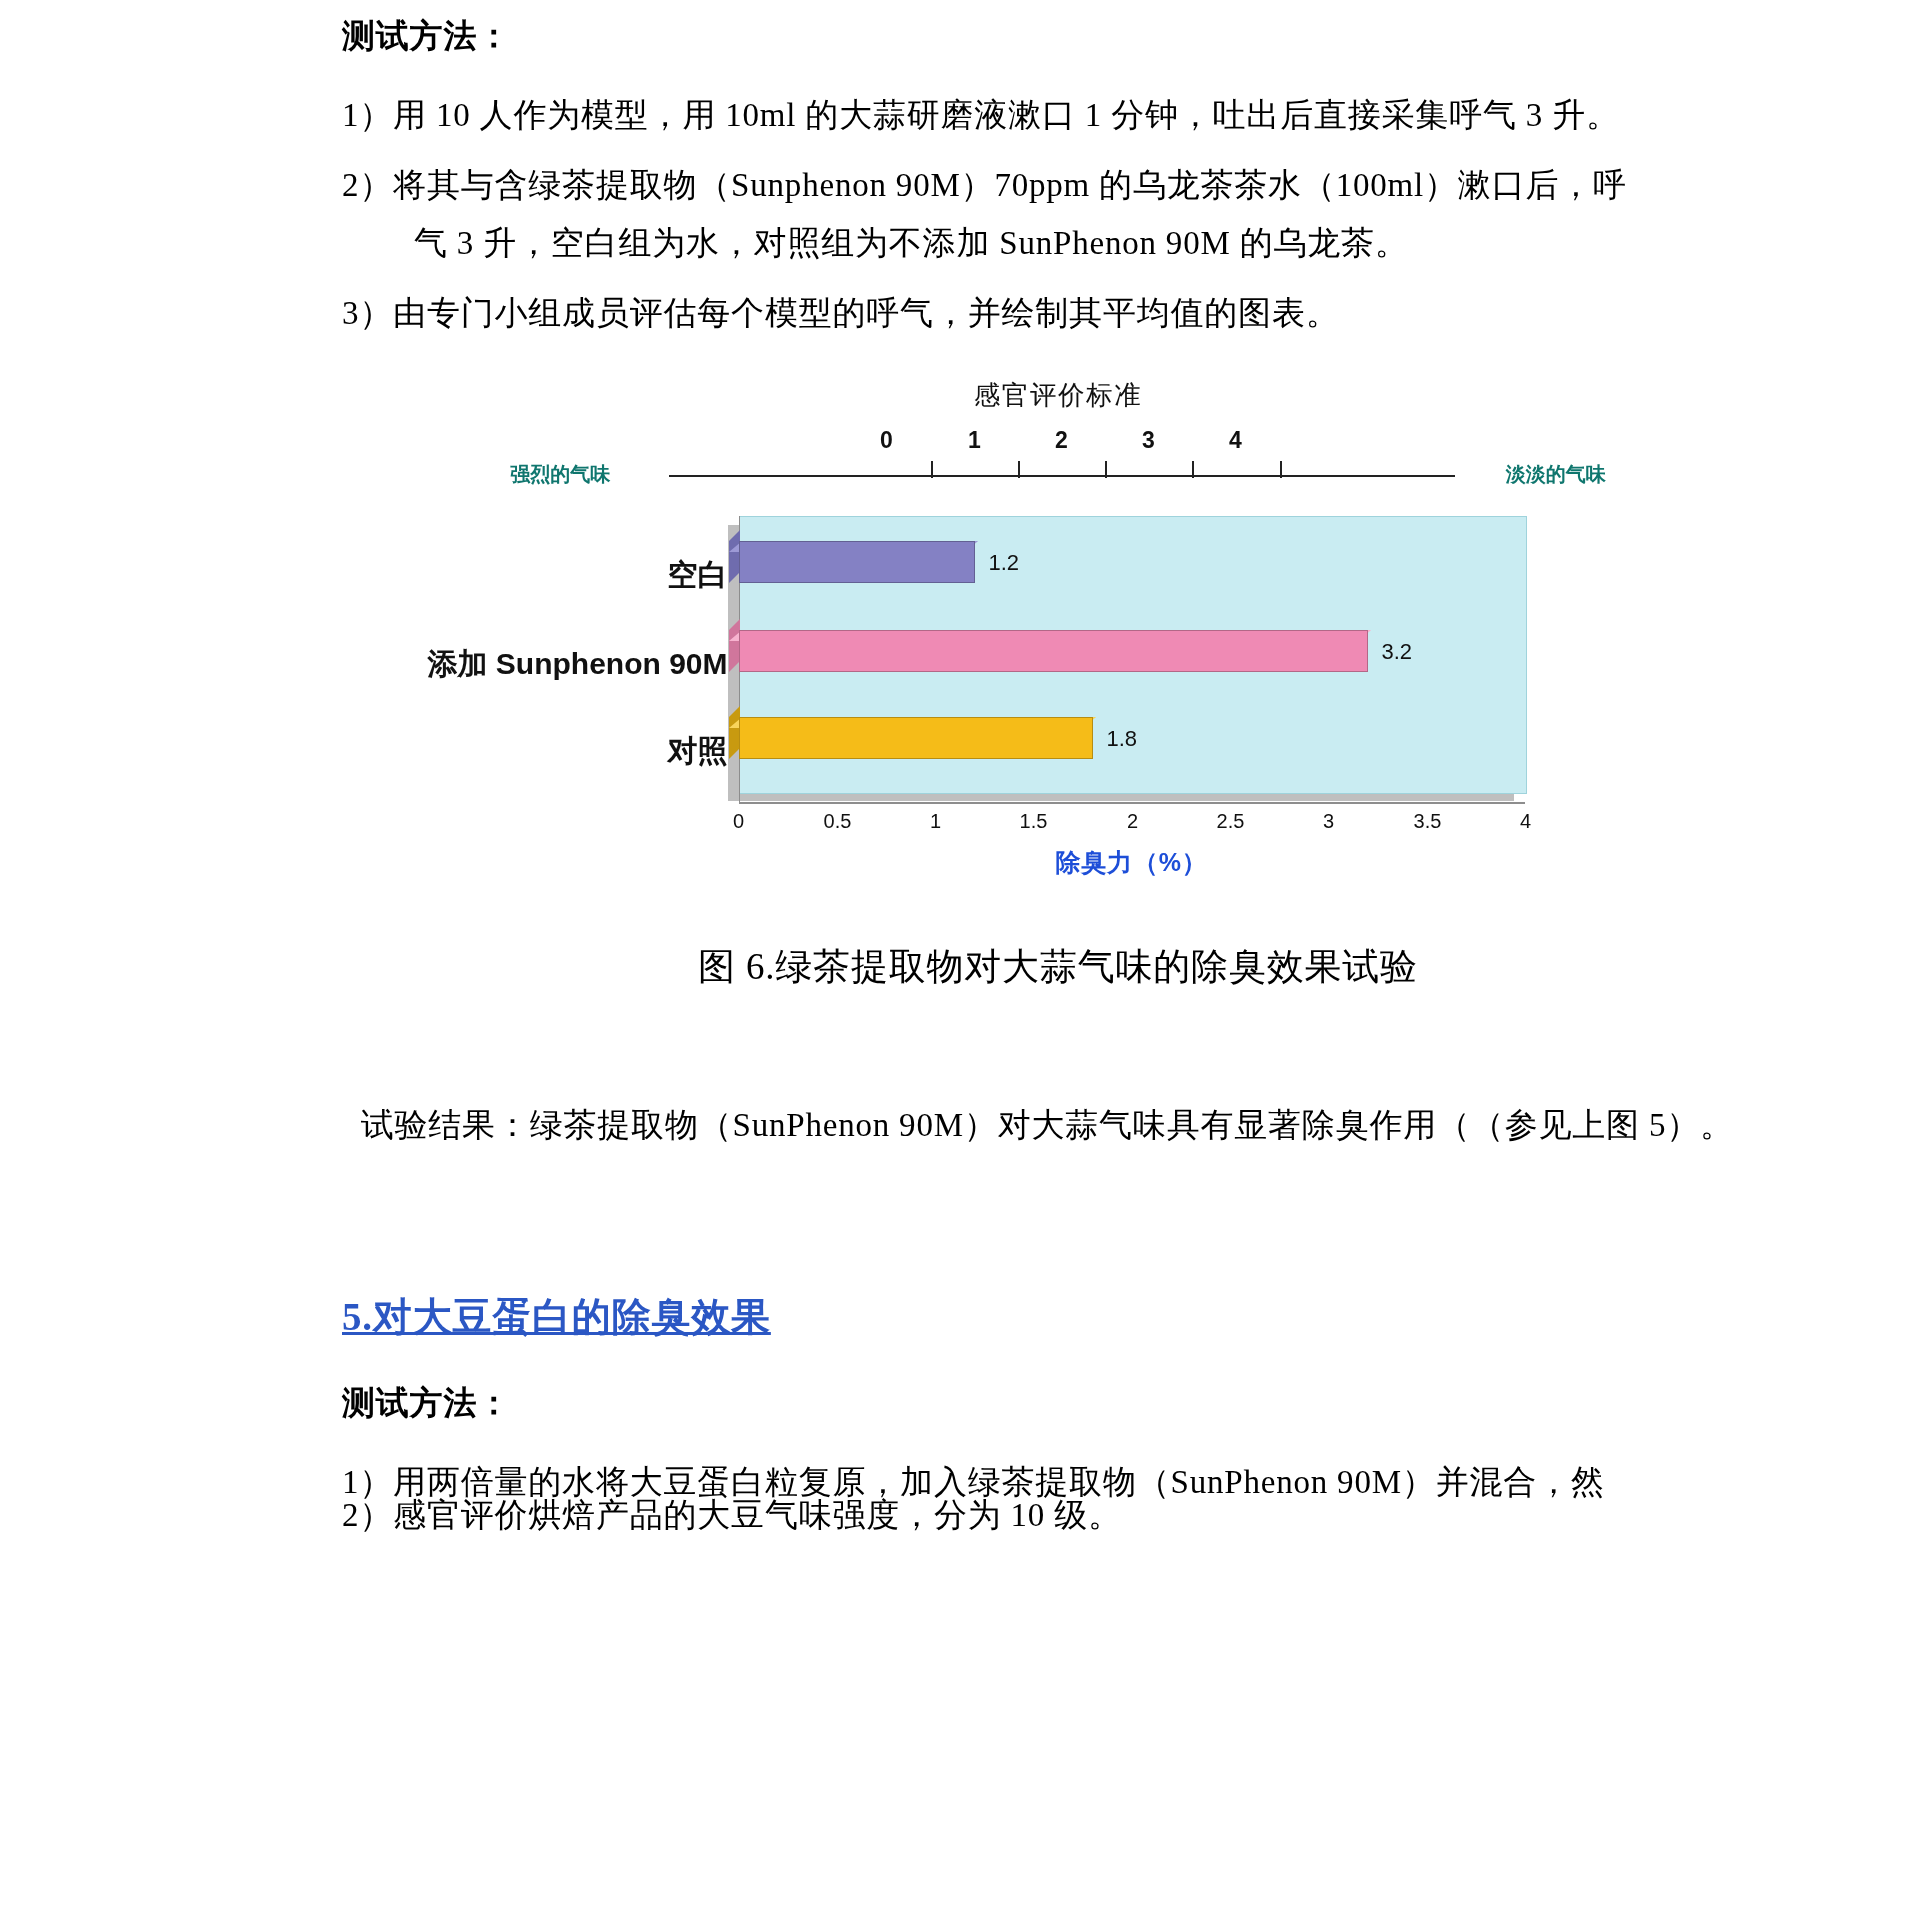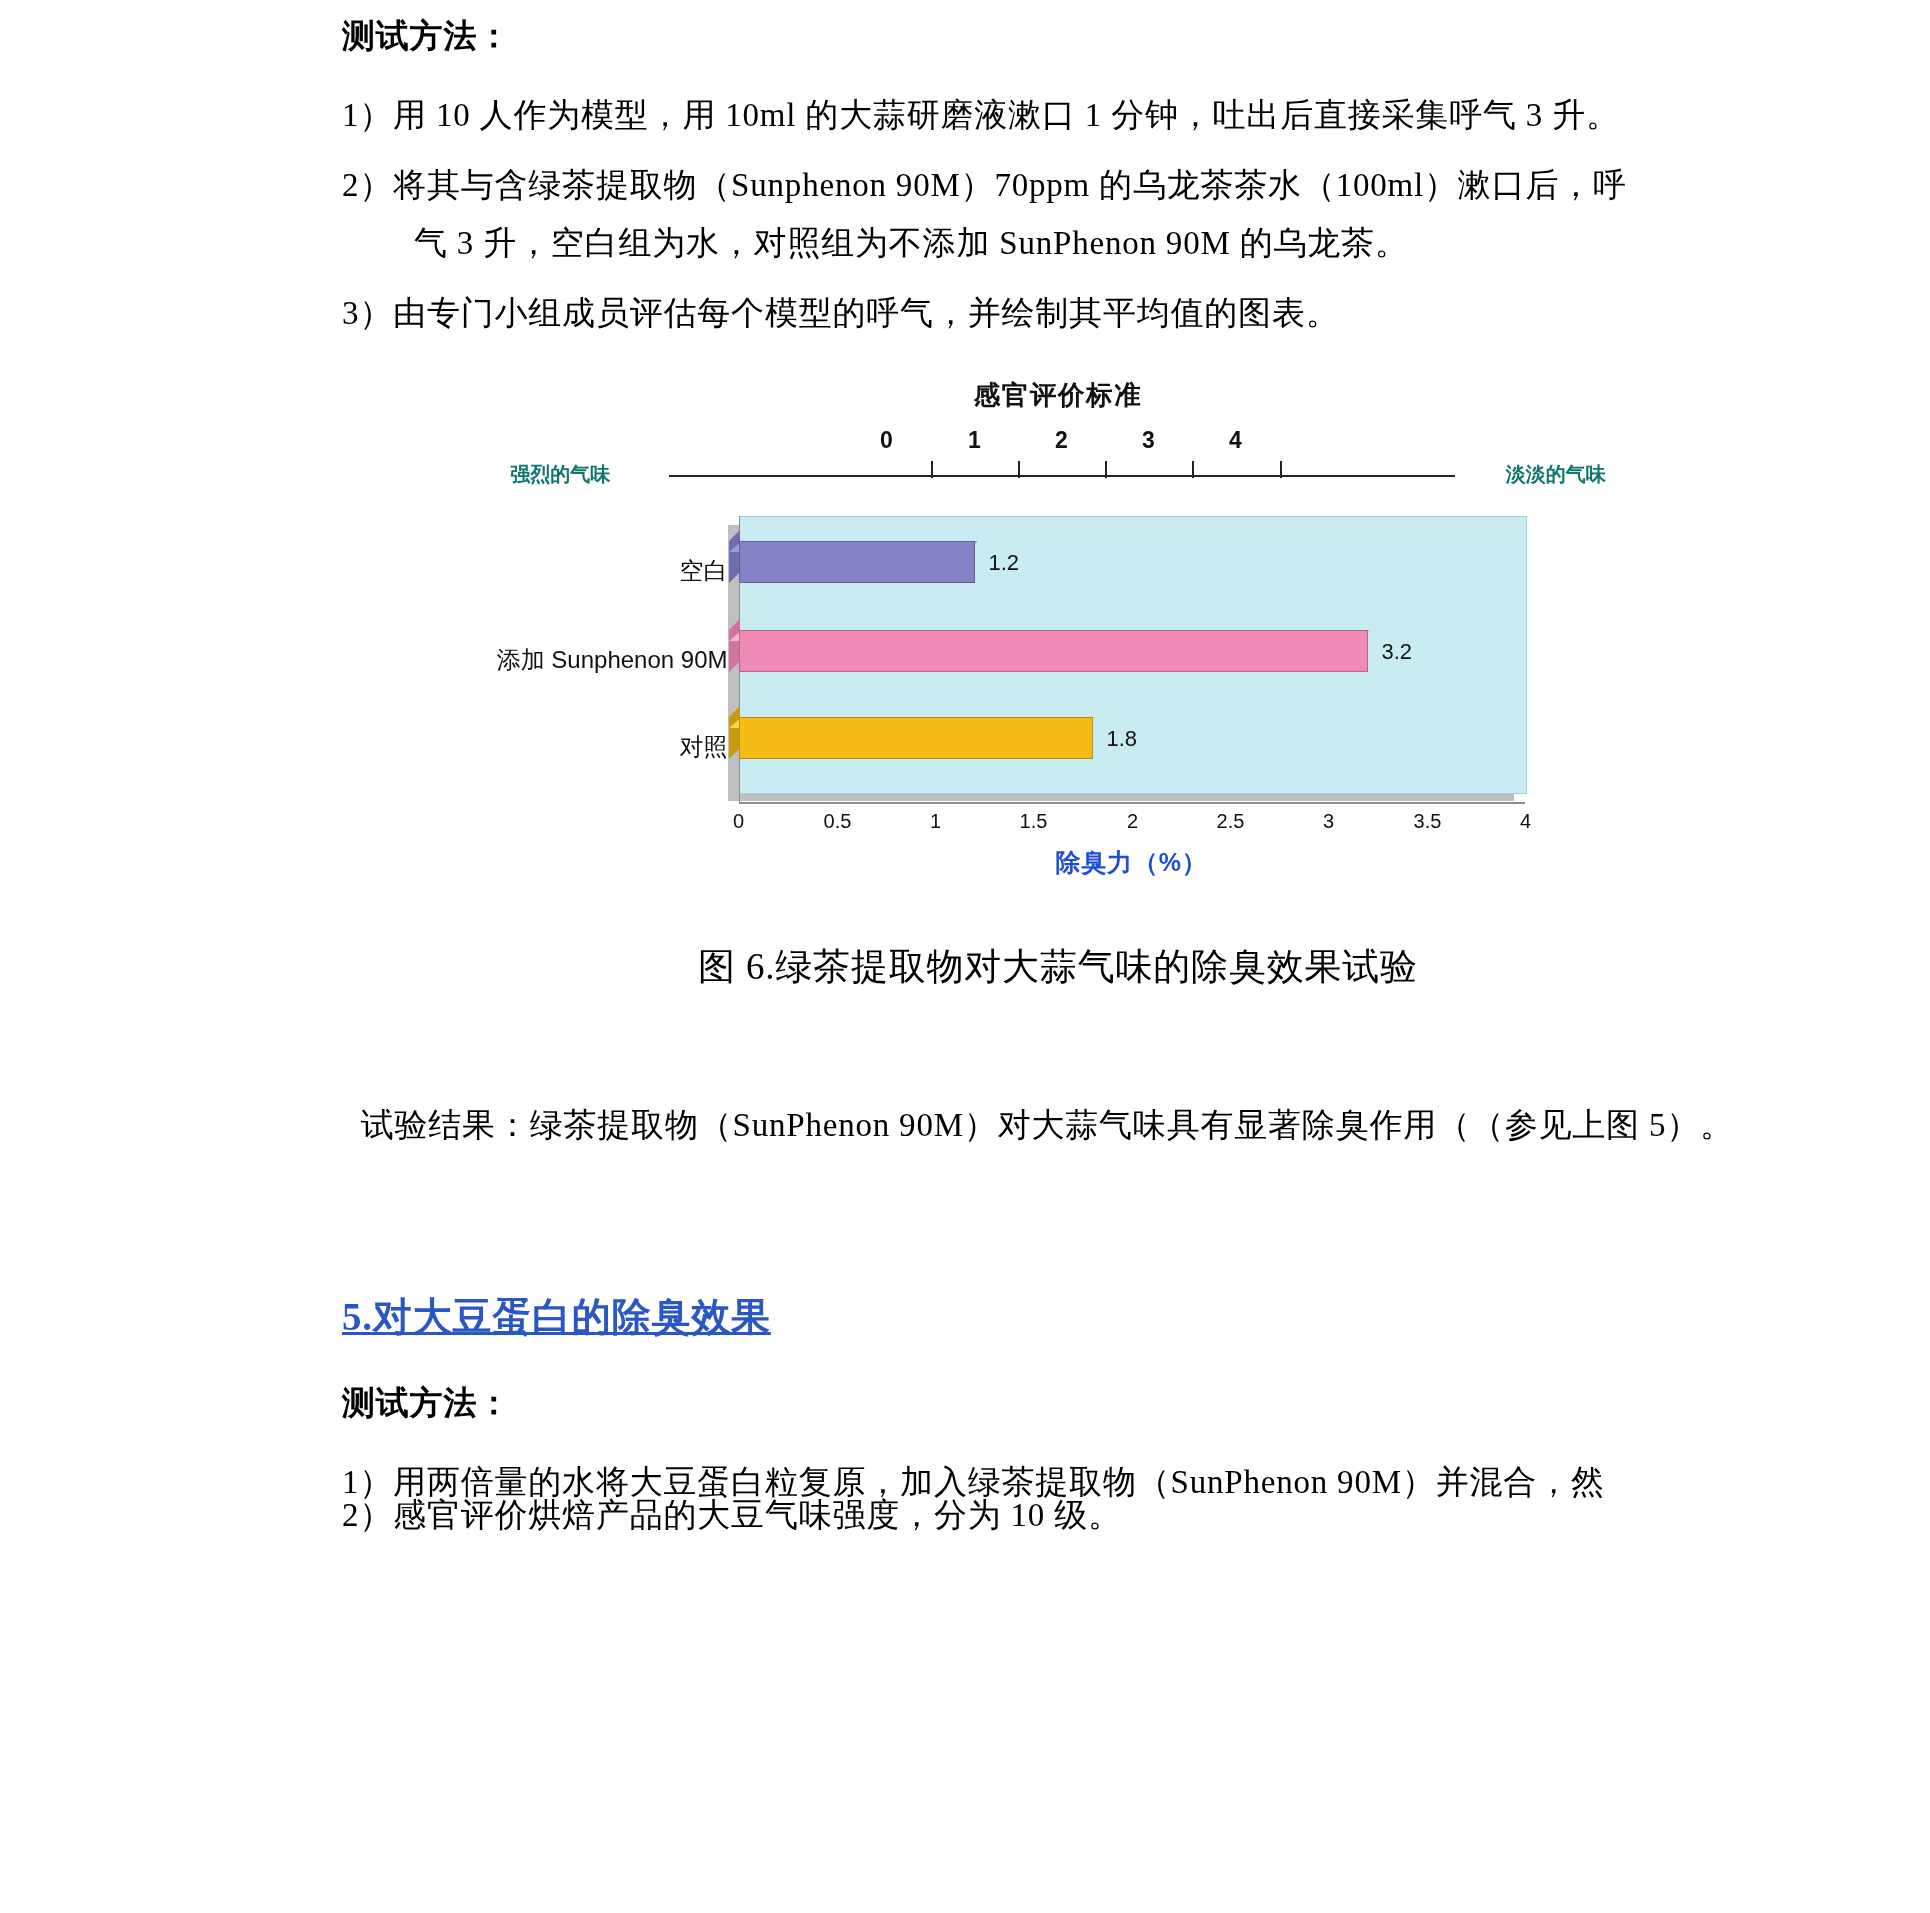--- a/index.html
+++ b/index.html
@@ -58,21 +58,21 @@
   }
   .chart-wrap {
     position: relative;
     width: 1105px;
     height: 545px;
     margin: 0 auto;
     font-family: "Liberation Sans", sans-serif;
   }
   .chart-title {
     font-family: "Liberation Sans", sans-serif;
-    font-weight: bold;
+    font-weight: normal;
     font-size: 26.5px;
     color: #111;
     letter-spacing: 1.6px;
     text-align: center;
     margin-bottom: 14px;
     margin-top: 36px;
   }
   
   .scale {
     position: relative;
@@ -149,22 +149,22 @@
     left: 233px;
     top: 297px;
     width: 786px;
     height: 1.6px;
     background: #8d8d8d;
   }
   .cat-label {
     position: absolute;
     right: 883px;
     font-family: "Liberation Sans", sans-serif;
-    font-size: 24px;
-    font-weight: normal;
+    font-size: 30px;
+    font-weight: bold;
     color: #111;
     text-align: right;
     white-space: nowrap;
   }
   .bar {
     position: absolute;
     height: 42px;
     border: 0.8px solid rgba(0,0,0,.25);
     box-sizing: border-box;
   }

